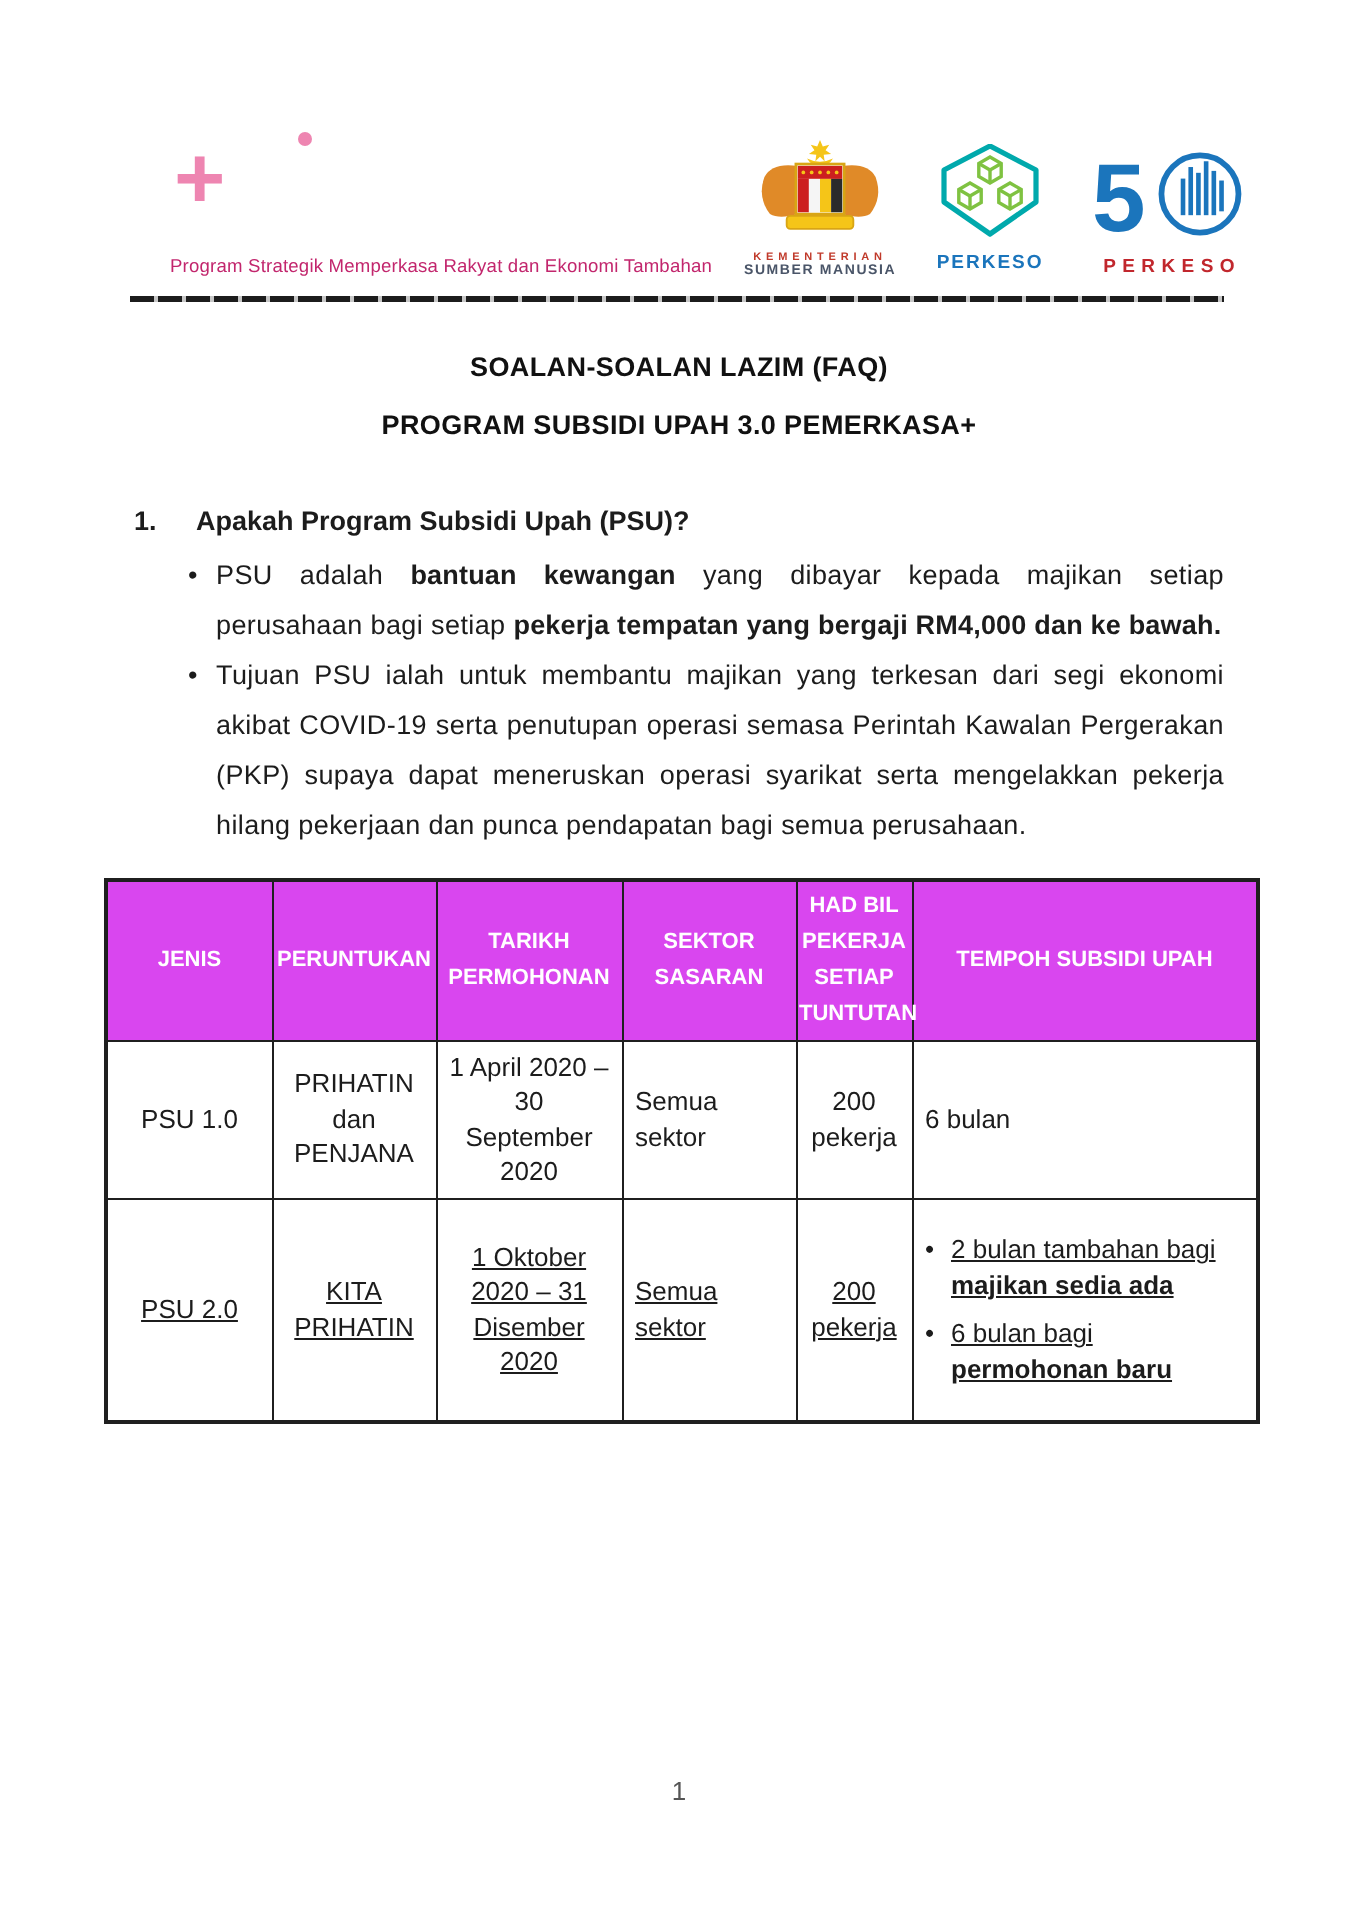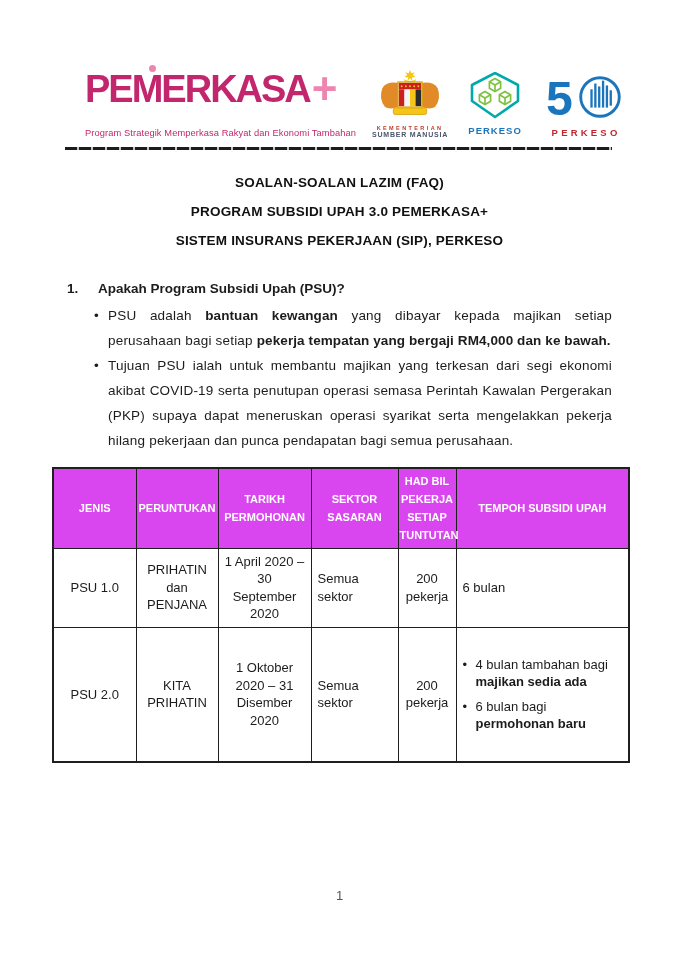--- a/index.html
+++ b/index.html
@@ -43,40 +43,39 @@
   .bullets li { position:relative; padding-left:14px; text-align:justify; line-height:25px; letter-spacing:0.2px; }
   .bullets li::before { content:"\2022"; position:absolute; left:0; top:0; }
   .bullets b { letter-spacing:0.1px; }
 
   
   .faq-table { margin:13px 0 0 52px; width:576px; border-collapse:collapse; table-layout:fixed; font-size:13px; border:2px solid #1f1f1f; }
   .faq-table th, .faq-table td { border:1px solid #1f1f1f; }
   .faq-table th { background:#d946ef; color:#ffffff; font-size:11px; font-weight:bold; height:80px; text-align:center; vertical-align:middle; line-height:1.65; padding:2px 1px; }
   .faq-table td { vertical-align:middle; padding:4px 6px; line-height:1.35; }
   .row-psu1 td { height:64px; }
-  .row-psu2 td { height:135px; }
+  .row-psu2 td { height:112px;text-decoration:underline; }
   .cell-center { text-align:center; }
   .cell-left { text-align:left; }
   .cell-bullets .item { position:relative; padding-left:13px; margin:7px 0; }
   .cell-bullets .item::before { content:"\2022"; position:absolute; left:0; top:0; }
 
   
   .page-number { position:absolute; bottom:57px; left:0; right:0; text-align:center; font-size:13px; color:#555; }
 </style>
 </head>
 <body>
 
 <div class="page">
 
   <div class="header-logos">
 
     <div class="pemerkasa">
       <div class="pemerkasa-head-dot"></div>
       <div class="pemerkasa-word-row">
-        <span class="pemerkasa-word">PEMERKASA</span>
         <span class="pemerkasa-plus">+</span>
       </div>
       <div class="pemerkasa-tagline">Program Strategik Memperkasa Rakyat dan Ekonomi Tambahan</div>
     </div>
 
     <div class="ministry">
       <svg width="80" height="50" viewBox="0 0 84 54">
         <polygon points="42,0 43.5,3.5 47,2.5 45,5.5 48,7.5 44,8 44.5,11.5 42,9 39.5,11.5 40,8 36,7.5 39,5.5 37,2.5 40.5,3.5" fill="#f5c518"></polygon>
         <path d="M35 10 a8 8 0 0 0 14 0 q-7 3.5 -14 0 Z" fill="#f5c518"></path>
         <path d="M12 20 Q16 12 30 14 L30 40 Q20 43 15 40 Q8 31 12 20 Z" fill="#e08a28"></path>
@@ -134,21 +133,20 @@
       </svg>
       <div class="anniv-label">PERKESO</div>
     </div>
   </div>
 
   <div class="header-rule"></div>
 
   <div class="title-block">
     <div>SOALAN-SOALAN LAZIM (FAQ)</div>
     <div>PROGRAM SUBSIDI UPAH 3.0 PEMERKASA+</div>
-    <div>SISTEM INSURANS PEKERJAAN (SIP), PERKESO</div>
   </div>
 
   <div class="question">
     <div class="q-head">
       <span class="q-num">1.</span>
       <span>Apakah Program Subsidi Upah (PSU)?</span>
     </div>
     <ul class="bullets">
       <li><span>PSU adalah </span><b>bantuan kewangan</b><span> yang dibayar kepada majikan setiap perusahaan bagi setiap </span><b>pekerja tempatan yang bergaji RM4,000 dan ke bawah.</b></li>
       <li>Tujuan PSU ialah untuk membantu majikan yang terkesan dari segi ekonomi akibat COVID-19 serta penutupan operasi semasa Perintah Kawalan Pergerakan (PKP) supaya dapat meneruskan operasi syarikat serta mengelakkan pekerja hilang pekerjaan dan punca pendapatan bagi semua perusahaan.</li>
@@ -183,21 +181,21 @@
         <td class="cell-center">200 pekerja</td>
         <td class="cell-left">6 bulan</td>
       </tr>
       <tr class="row-psu2">
         <td class="cell-center">PSU 2.0</td>
         <td class="cell-center">KITA PRIHATIN</td>
         <td class="cell-center">1 Oktober 2020 – 31 Disember 2020</td>
         <td class="cell-left">Semua sektor</td>
         <td class="cell-center">200 pekerja</td>
         <td class="cell-left cell-bullets">
-          <div class="item"><span>4 bulan tambahan bagi </span><b>majikan sedia ada</b></div>
+          <div class="item"><span>2 bulan tambahan bagi </span><b>majikan sedia ada</b></div>
           <div class="item"><span>6 bulan bagi </span><b>permohonan baru</b></div>
         </td>
       </tr>
     </tbody>
   </table>
 
   <div class="page-number">1</div>
 
 </div>
 

